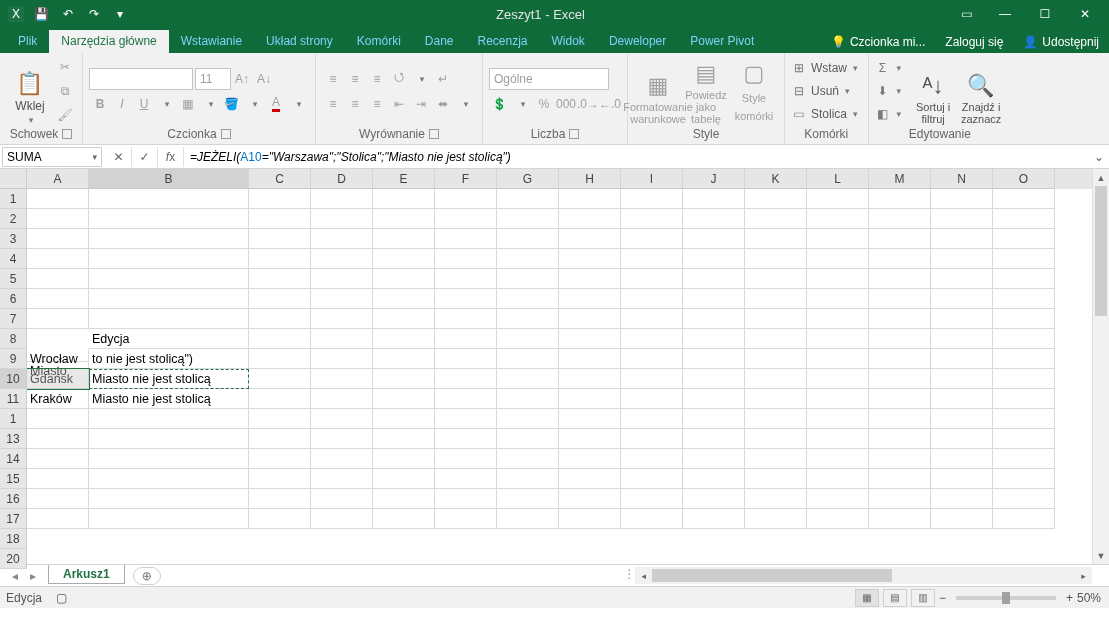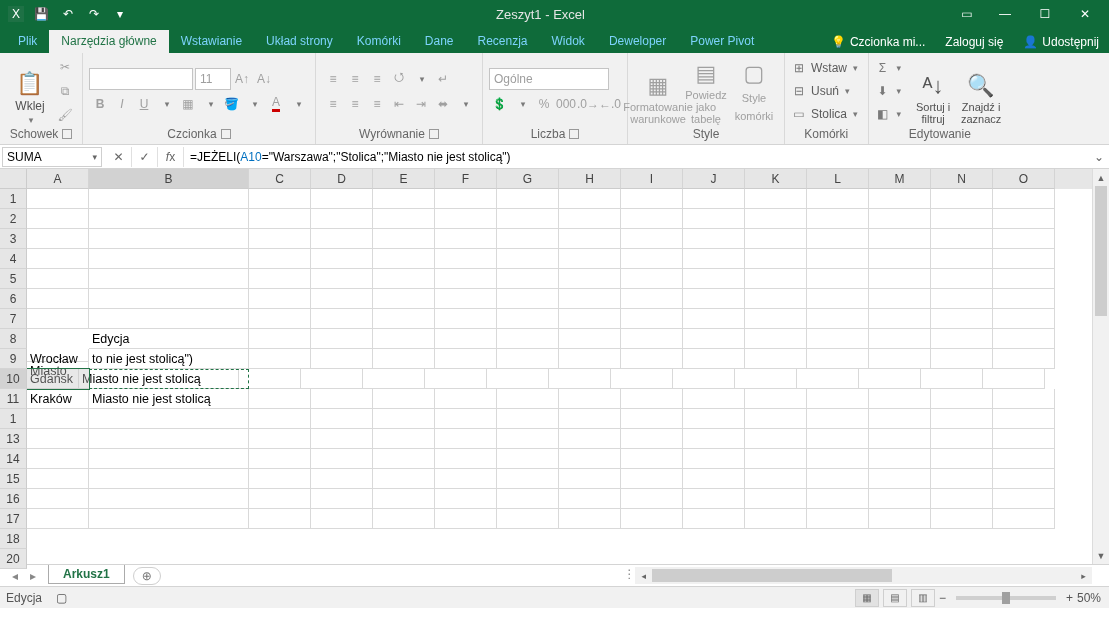--- a/index.html
+++ b/index.html
@@ -34,21 +34,21 @@
 .ribbon .dim { color: #a0a0a0; }
 .ribbon .txtline { display:flex; align-items:center; gap:4px; color:#5b5b5b; height:22px; padding-right:4px; white-space:nowrap;}
 .ribbon .txtline .icon-sm { width:16px; text-align:center; color:#7a7a7a;}
 .ribbon .drop { font-size: 9px; color:#7a7a7a; padding-left:2px; }
 
 .formula-bar { height: 24px; display: flex; align-items: center; border-bottom: 1px solid #d4d4d4; background: #fff; }
 .namebox { width: 100px; border: 1px solid #cfcfcf; margin: 2px 4px 2px 2px; height: 20px; display: flex; align-items: center; padding: 0 4px; justify-content: space-between; }
 .namebox .nb-drop { font-size: 9px; color: #666; }
 .fb-btn { width: 26px; height: 20px; display: flex; align-items: center; justify-content: center; color: #666; border-right: 1px solid #e0e0e0; }
 .fb-formula { flex: 1; padding: 0 6px; display: flex; align-items: center; font-size: 12.5px; }
-.fb-formula .fn { color: #000; }
+.fb-formula .fn { color: #000; font-style: italic; }
 .fb-formula .ref { color: #0070c0; }
 .fb-expand { width: 20px; display:flex; align-items:center; justify-content:center; color:#666; }
 
 .sheet-area { display: flex; height: 395px; }
 .row-headers { width: 27px; background: #e6e6e6; }
 .corner { width:27px; height:20px; background:#e6e6e6; border-right:1px solid #ccc; border-bottom:1px solid #ccc; }
 .rowhdr { height: 20px; border-bottom: 1px solid #d4d4d4; border-right: 1px solid #ccc; text-align: center; color: #444; font-size: 12px; line-height: 20px; background: #e6e6e6;}
 .rowhdr.sel { background: #d2d2d2; }
 .grid { flex: 1; overflow: hidden; position: relative; }
 .col-headers { height: 20px; display: flex; background: #e6e6e6; }
@@ -510,21 +510,21 @@
           <div class="cell" style="width: 62px;"></div>
           <div class="cell" style="width: 62px;"></div>
           <div class="cell" style="width: 62px;"></div>
           <div class="cell" style="width: 62px;"></div>
           <div class="cell" style="width: 62px;"></div>
           <div class="cell" style="width: 62px;"></div>
           <div class="cell" style="width: 62px;"></div>
           <div class="cell" style="width: 62px;"></div>
         </div>
         <div class="cellrow">
-          <div class="cell" style="width: 52px;">Gdańsk</div>
+          <div class="cell" style="width: 62px;">Gdańsk</div>
           <div class="cell" style="width: 160px;">Miasto nie jest stolicą</div>
           <div class="cell" style="width: 62px;"></div>
           <div class="cell" style="width: 62px;"></div>
           <div class="cell" style="width: 62px;"></div>
           <div class="cell" style="width: 62px;"></div>
           <div class="cell" style="width: 62px;"></div>
           <div class="cell" style="width: 62px;"></div>
           <div class="cell" style="width: 62px;"></div>
           <div class="cell" style="width: 62px;"></div>
           <div class="cell" style="width: 62px;"></div>

